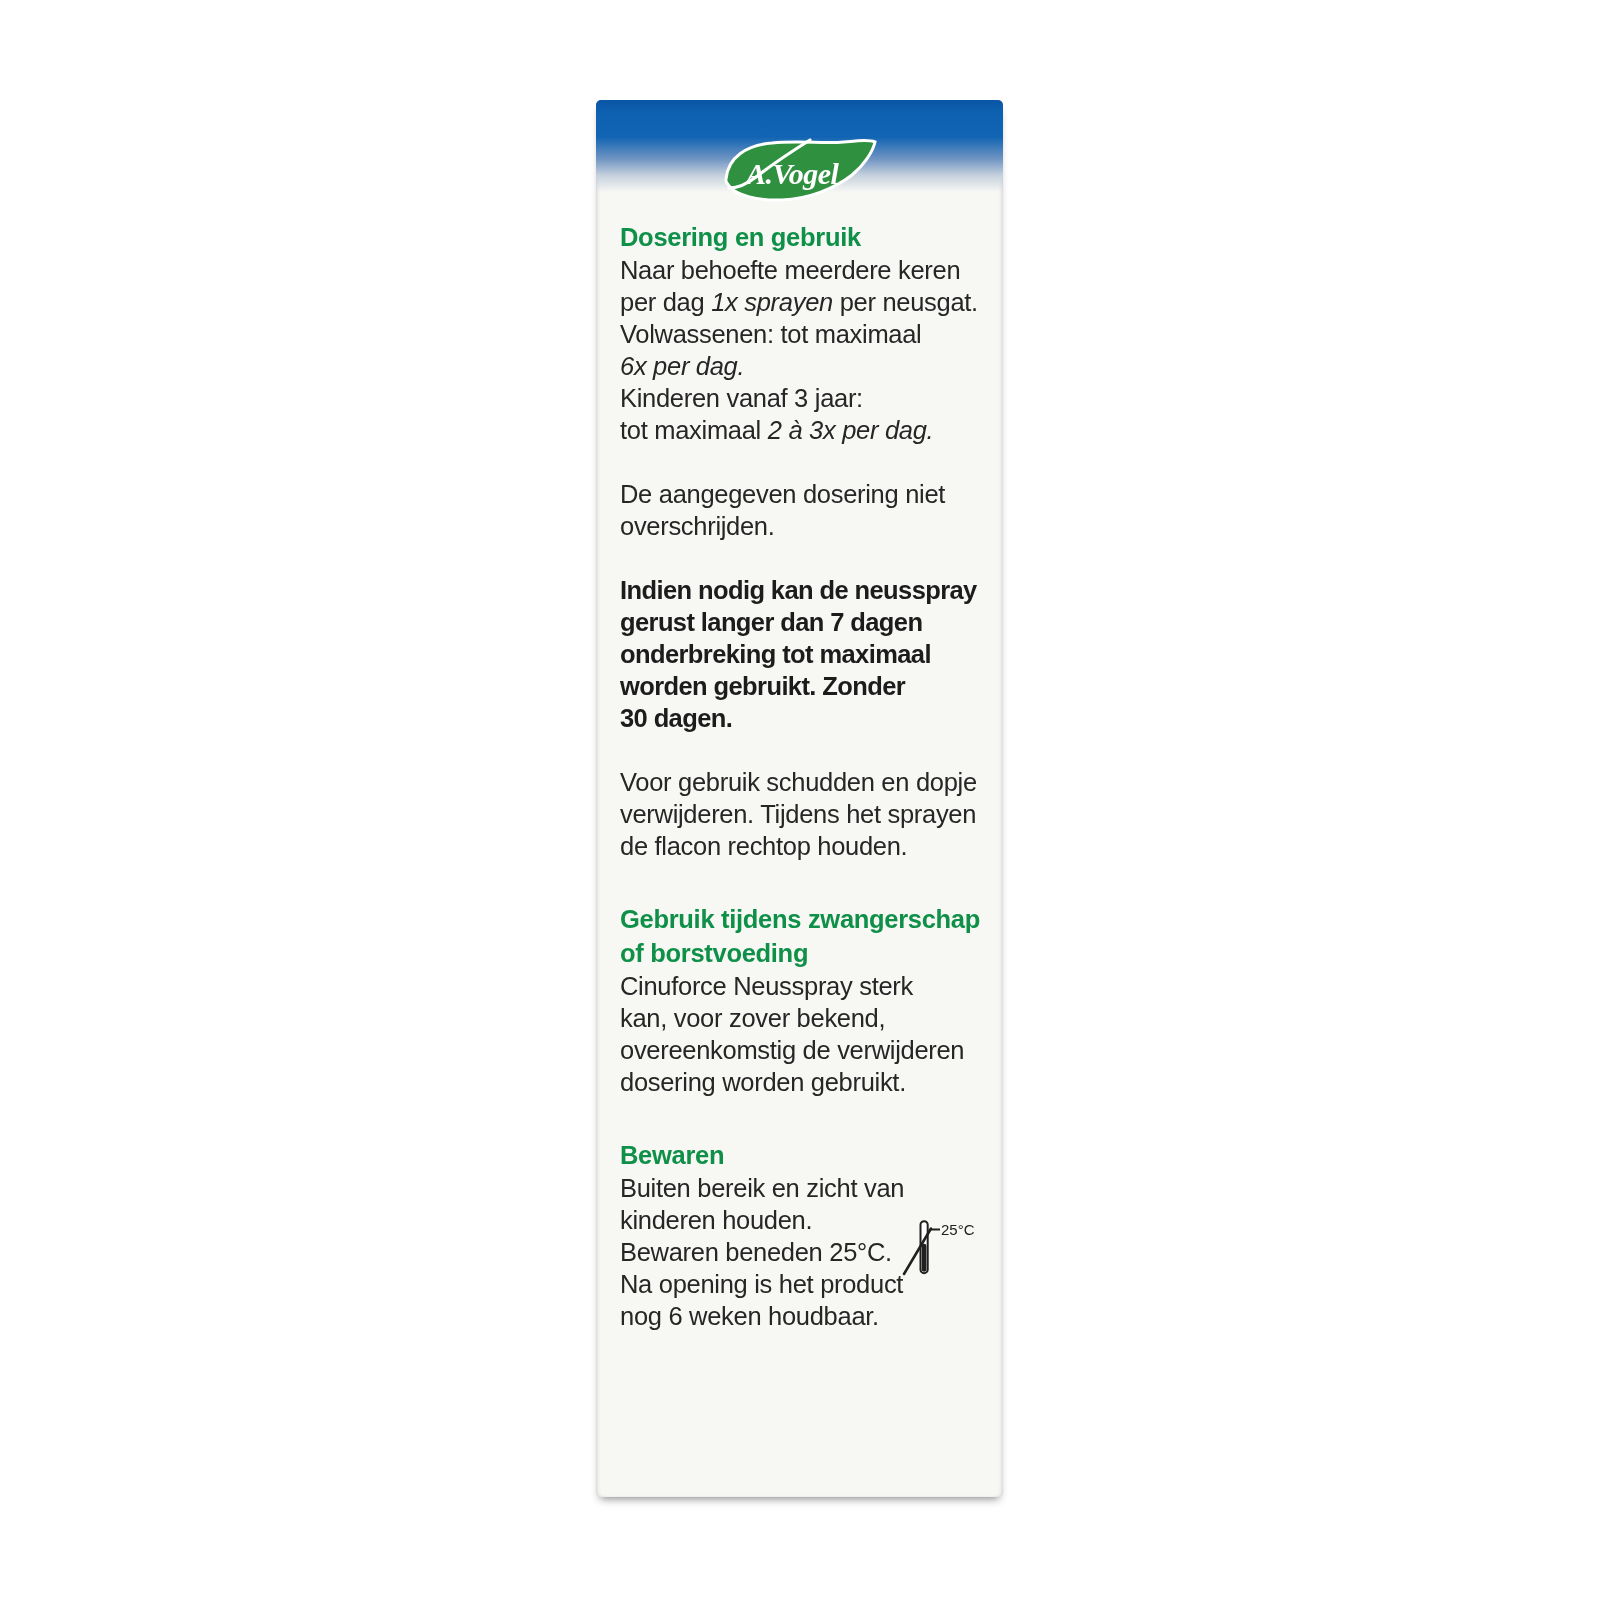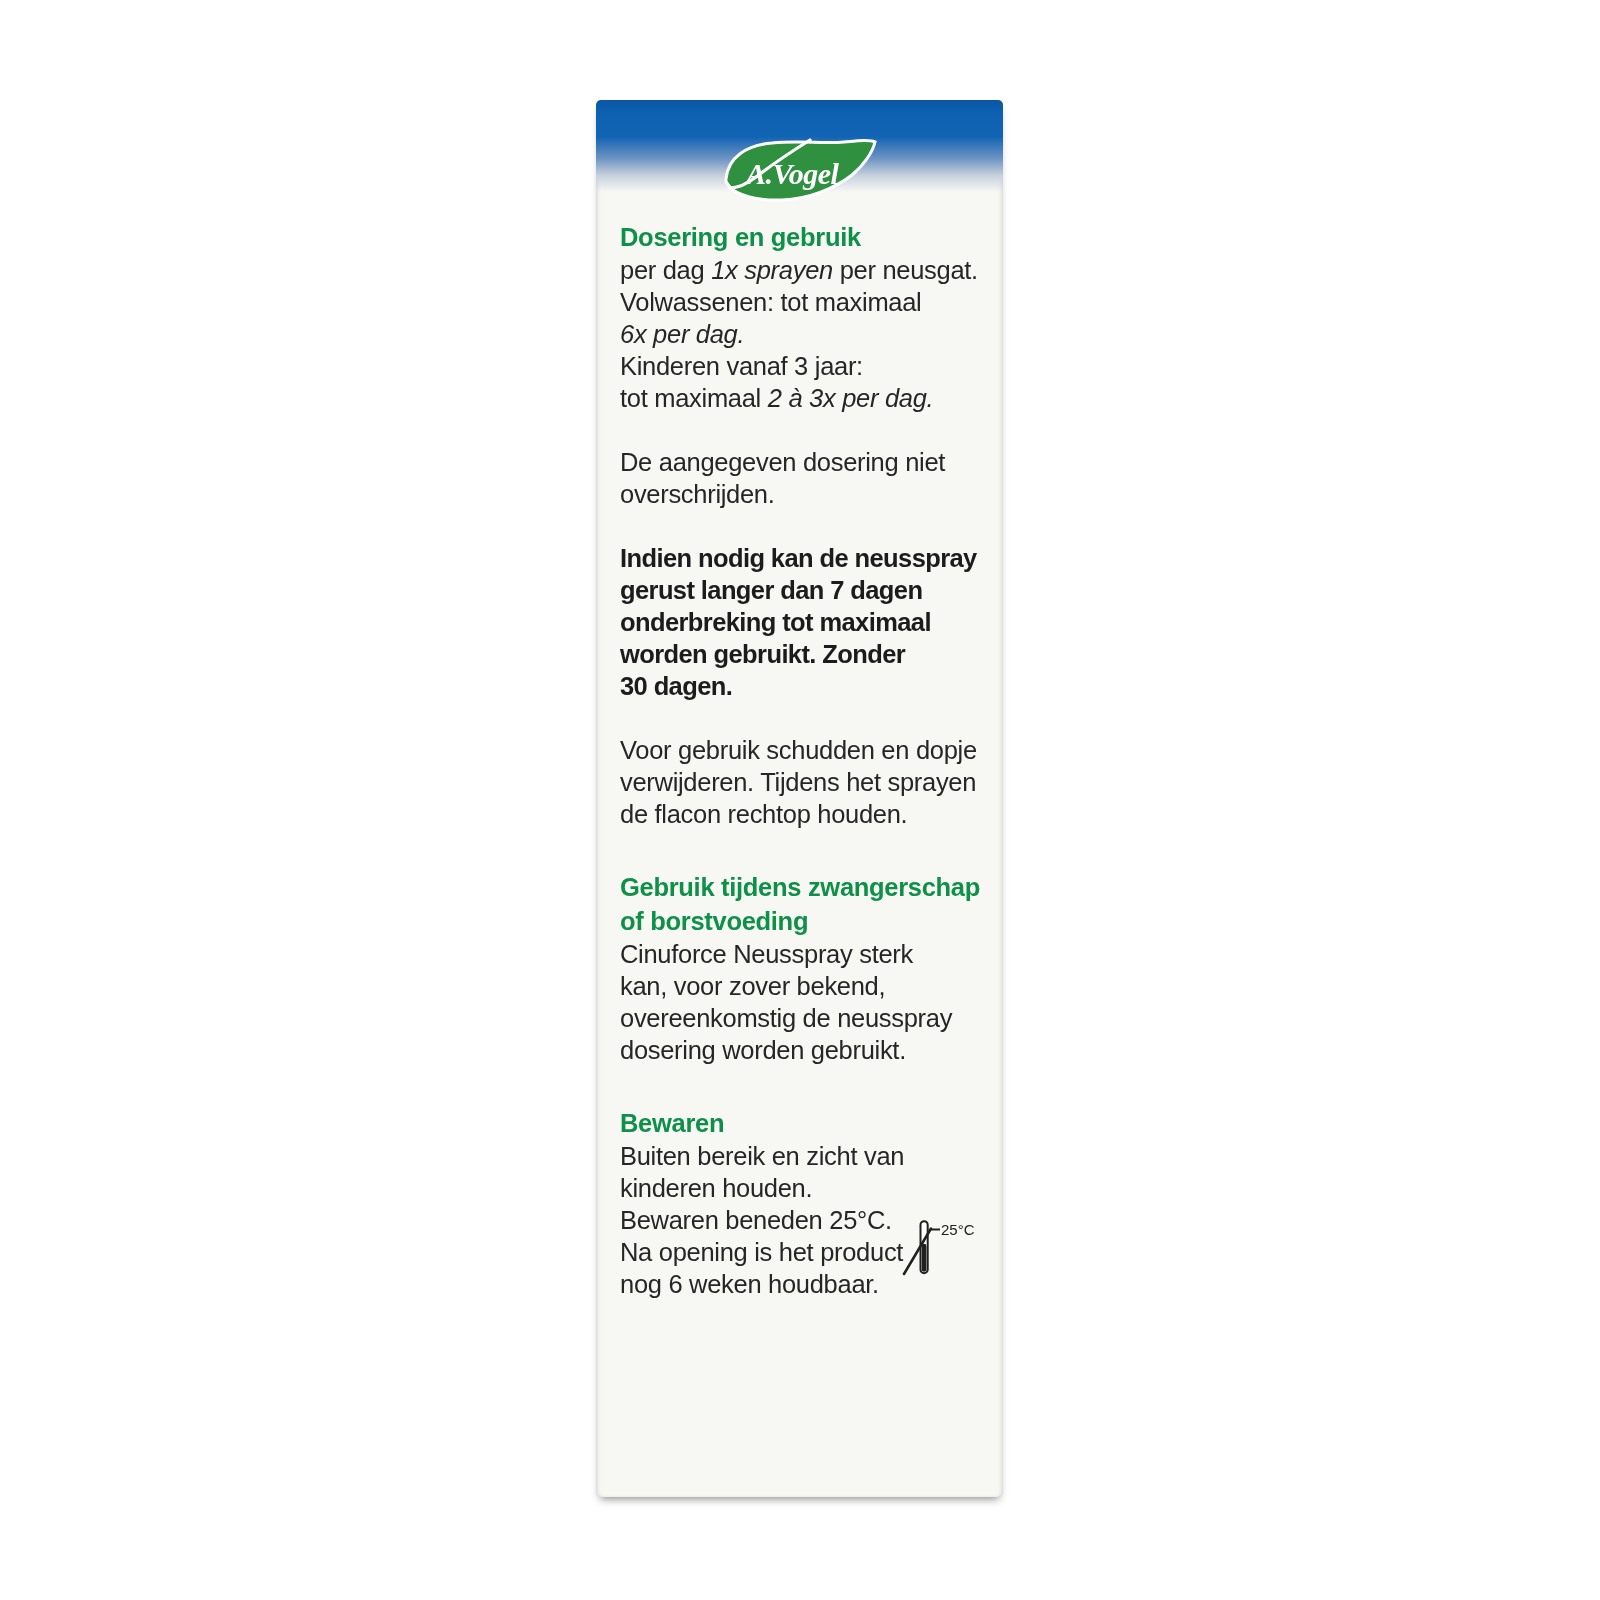--- a/index.html
+++ b/index.html
@@ -81,20 +81,21 @@
         <text class="logo-text" x="24" y="47">A.Vogel</text>
       </svg>
     </div>
 
     <div class="sections">
         <div class="section">
           <div class="heading">
             <div class="heading-line">Dosering en gebruik</div>
           </div>
           <div class="para">
+            <div class="line"><span>Naar behoefte meerdere keren</span></div>
             <div class="line"><span>per dag </span><span class="it">1x sprayen</span><span> per neusgat.</span></div>
             <div class="line"><span>Volwassenen: tot maximaal</span></div>
             <div class="line"><span class="it">6x per dag.</span></div>
             <div class="line"><span>Kinderen vanaf 3 jaar:</span></div>
             <div class="line"><span>tot maximaal </span><span class="it">2 à 3x per dag.</span></div>
           </div>
           <div class="para">
             <div class="line"><span>De aangegeven dosering niet</span></div>
             <div class="line"><span>overschrijden.</span></div>
           </div>
@@ -112,21 +113,21 @@
           </div>
         </div>
         <div class="section">
           <div class="heading">
             <div class="heading-line">Gebruik tijdens zwangerschap</div>
             <div class="heading-line">of borstvoeding</div>
           </div>
           <div class="para">
             <div class="line"><span>Cinuforce Neusspray sterk</span></div>
             <div class="line"><span>kan, voor zover bekend,</span></div>
-            <div class="line"><span>overeenkomstig de neusspray</span></div>
+            <div class="line"><span>overeenkomstig de verwijderen</span></div>
             <div class="line"><span>dosering worden gebruikt.</span></div>
           </div>
         </div>
         <div class="section">
           <div class="heading">
             <div class="heading-line">Bewaren</div>
           </div>
           <div class="para">
             <div class="line"><span>Buiten bereik en zicht van</span></div>
             <div class="line"><span>kinderen houden.</span></div>

